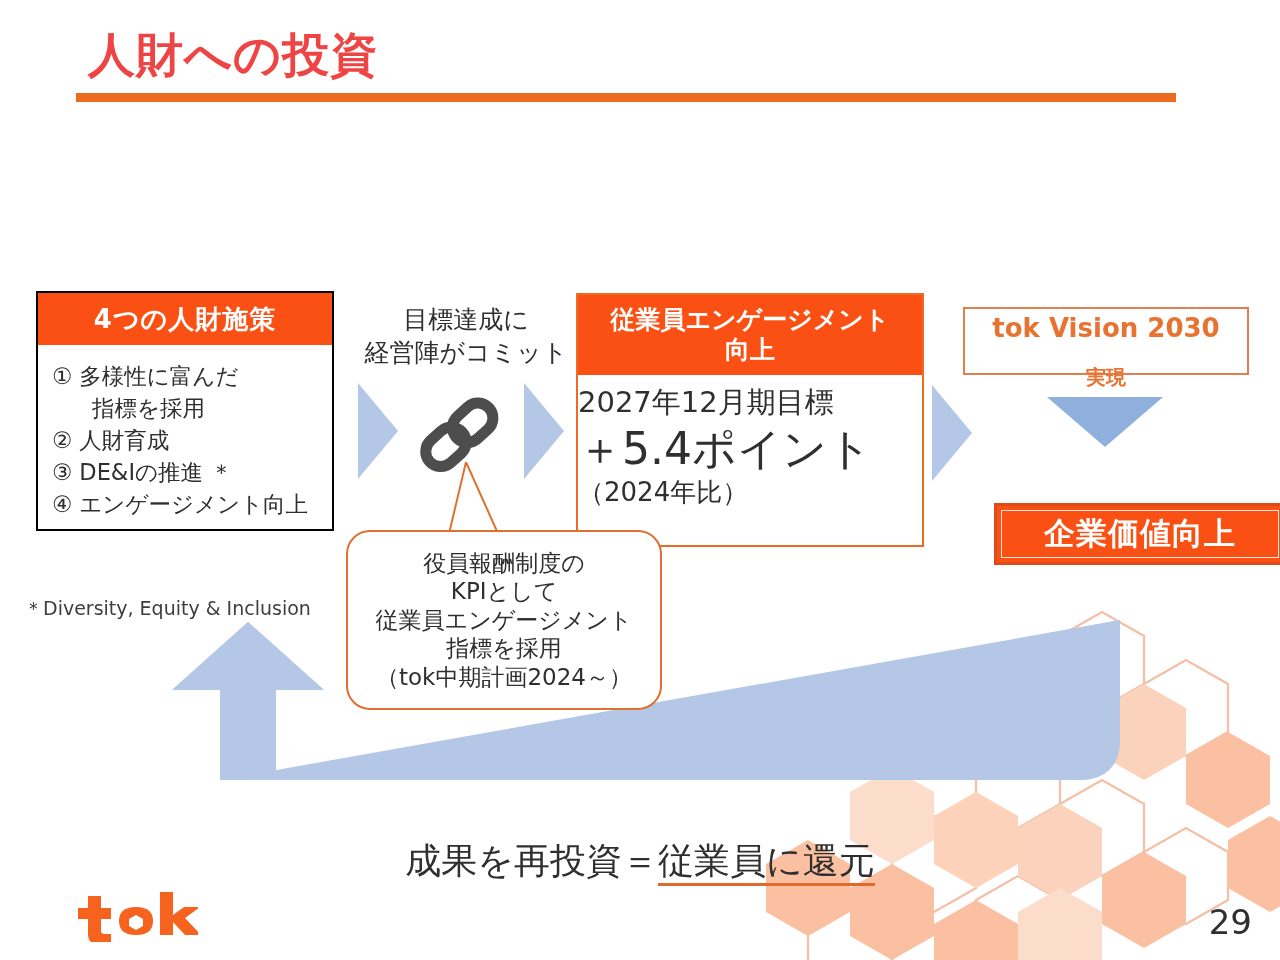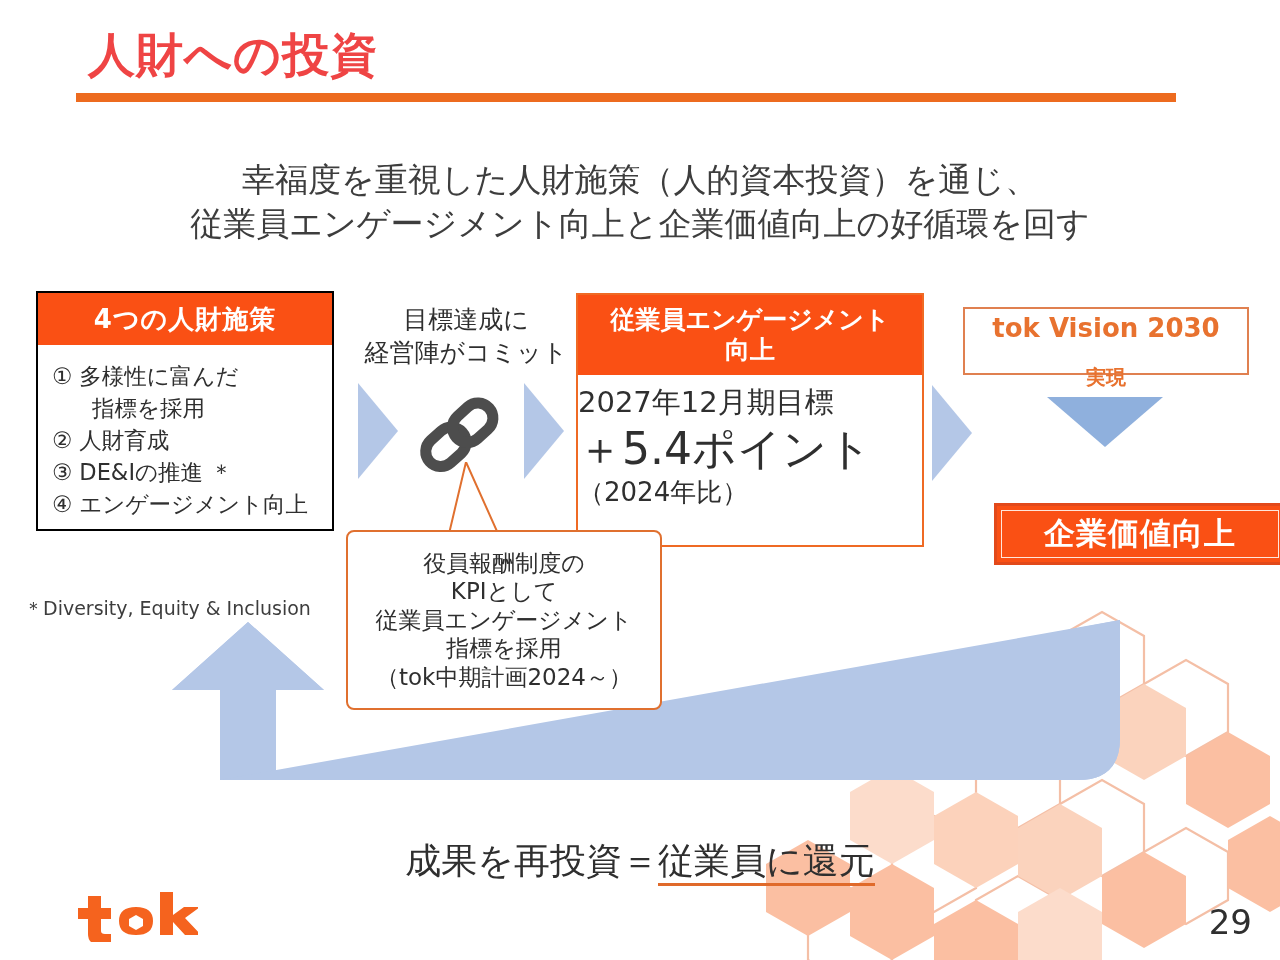--- a/index.html
+++ b/index.html
@@ -232,21 +232,21 @@
   }
 
   
   .callout {
     position: absolute;
     left: 346px;
     top: 530px;
     width: 316px;
     height: 180px;
     border: 2px solid #e0702f;
-    border-radius: 8px;
+    border-radius: 24px;
     background: #ffffff;
     box-sizing: border-box;
     z-index: 6;
     display: flex;
     flex-direction: column;
     align-items: center;
     justify-content: center;
     color: #2f2f2f;
     font-size: 23px;
     line-height: 1.24;
@@ -334,24 +334,20 @@
       <polygon points="508,300 550,276 592,300 592,348 550,372 508,348" fill="#fbbfa2"></polygon>
       <polygon points="130,348 172,324 214,348 214,396 172,420 130,396" fill="#fbbfa2"></polygon>
       <polygon points="298,372 340,348 382,372 382,420 340,444 298,420" fill="#fcdccb"></polygon>
       <polygon points="214,384 256,360 298,384 298,432 256,456 214,432" fill="#fbbfa2"></polygon>
     </g>
   </svg>
 
   <div class="title">人財への投資</div>
   <div class="title-rule"></div>
 
-  <div class="subtitle">
-    <div>幸福度を重視した人財施策（人的資本投資）を通じ、</div>
-    <div>従業員エンゲージメント向上と企業価値向上の好循環を回す</div>
-  </div>
 
   <div class="box-policies">
     <div class="hdr">4つの人財施策</div>
     <div class="policy-list">
       <div class="item">
         <span>①</span>
         <span>多様性に富んだ</span>
       </div>
       <div class="cont">指標を採用</div>
       <div class="item">

